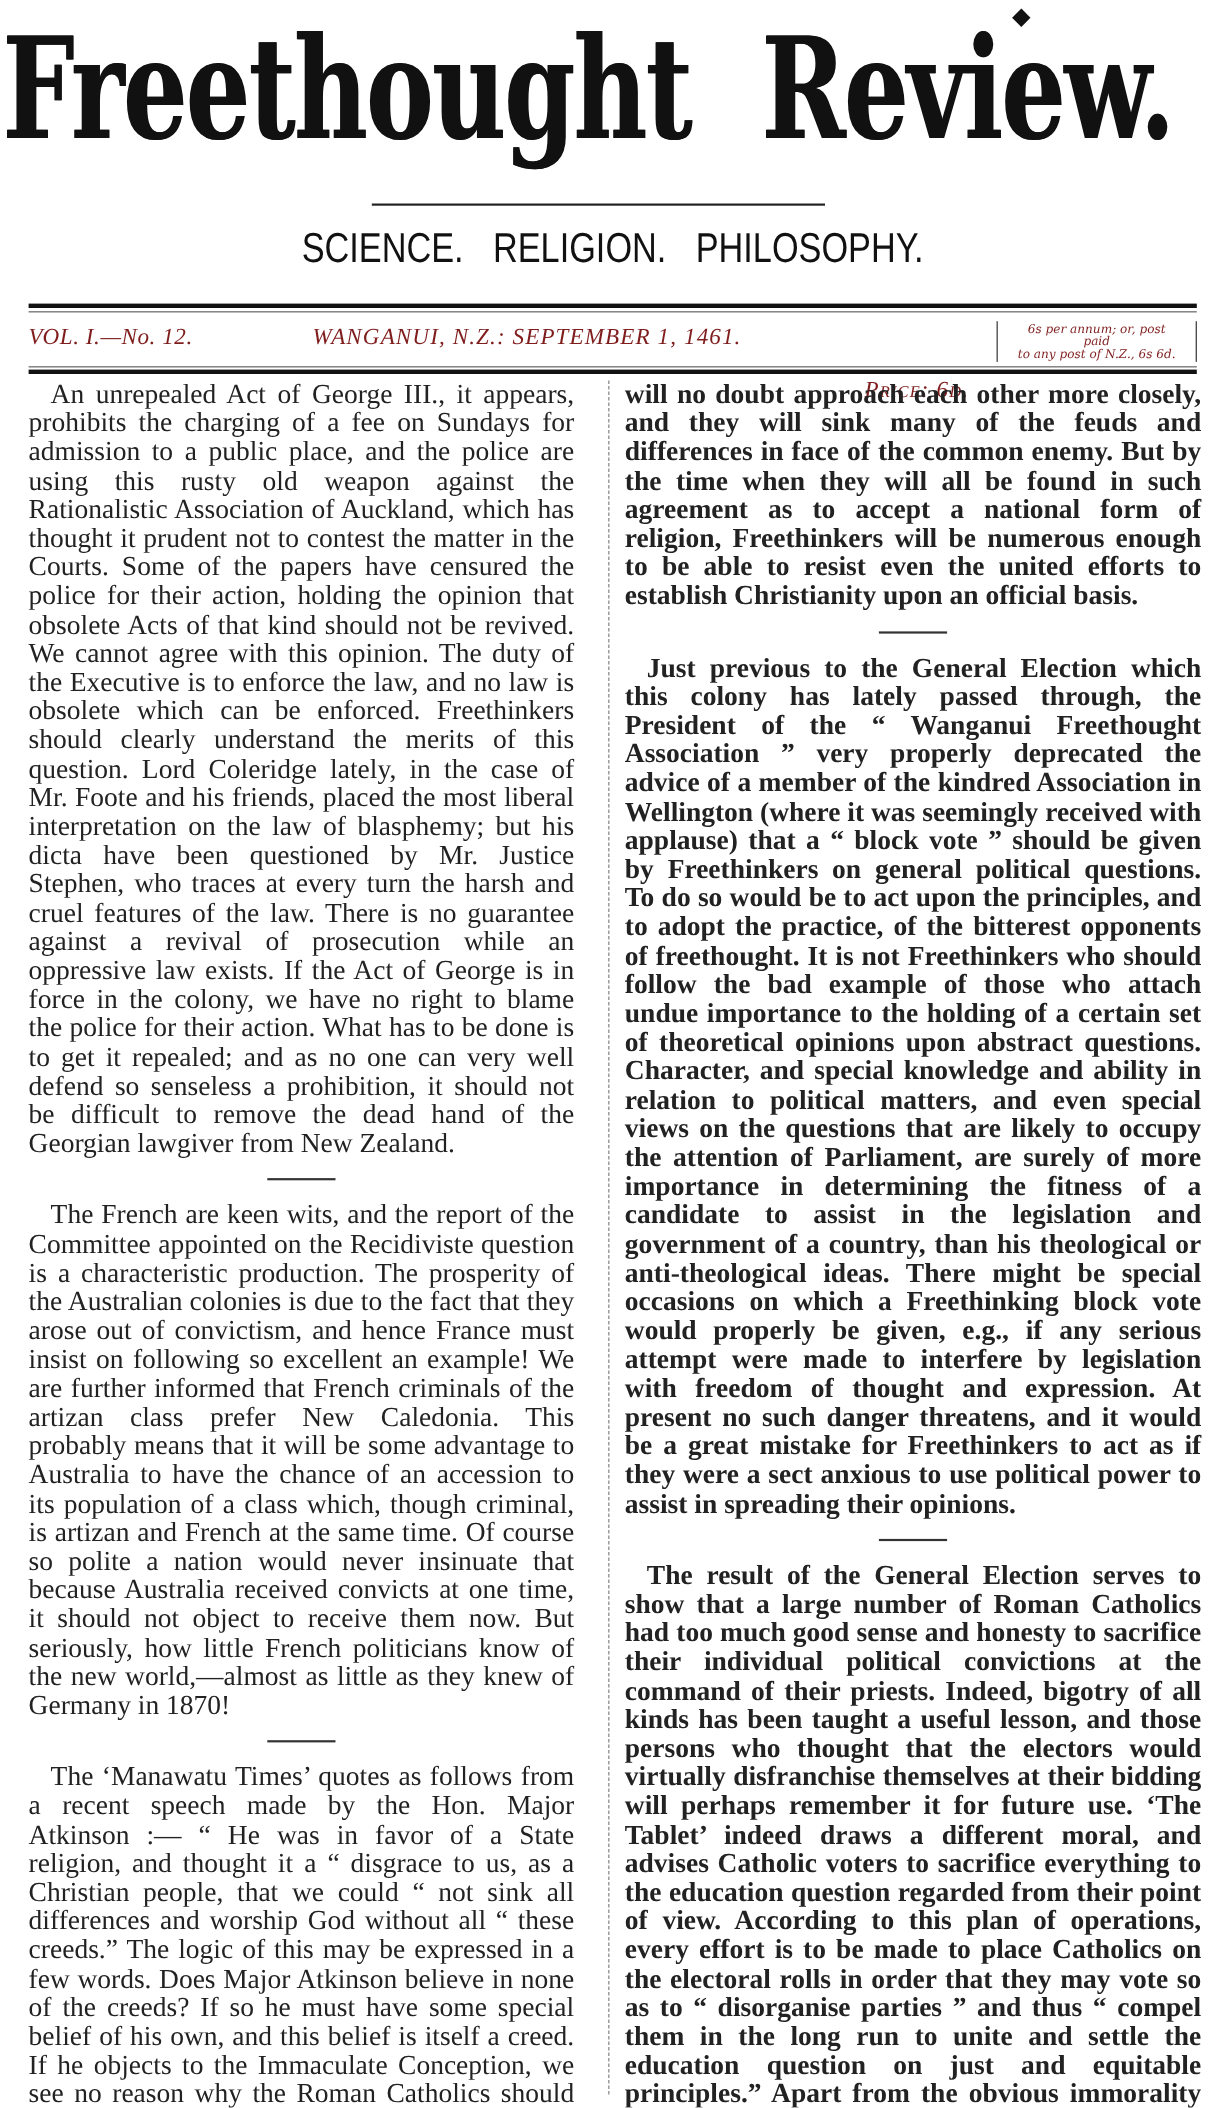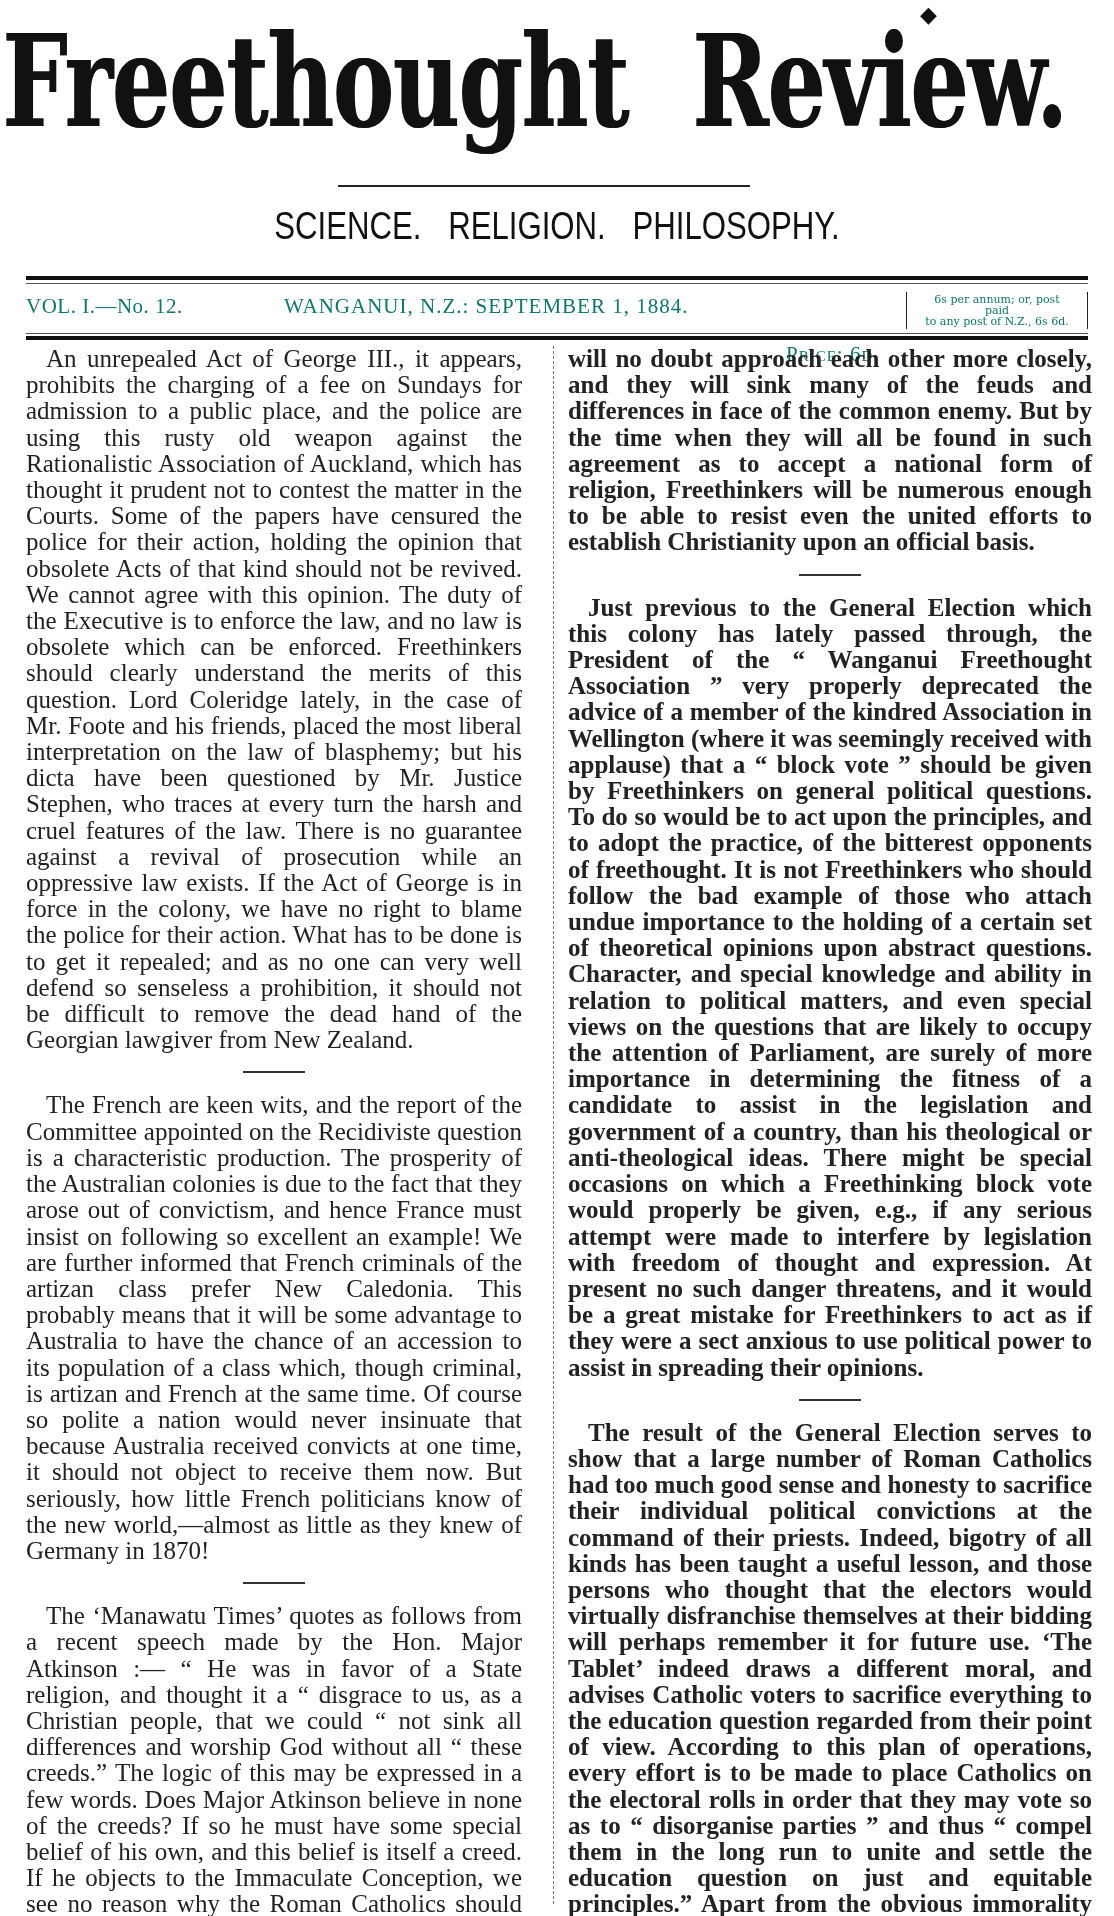--- a/index.html
+++ b/index.html
@@ -6,21 +6,21 @@
     body { width: 1114px; height: 1916px; overflow: hidden; position: relative; color: #1a1a1a; font-family: "Liberation Serif", "DejaVu Serif", serif; }
     .masthead { position: absolute; left: 0; top: 0; width: 951px; height: 180px; }
     .title-word { position: absolute; top: 6px; font-family: "DejaVu Serif", serif; font-weight: bold; font-size: 128px; line-height: 150px; letter-spacing: -2px; color: #111; transform: scaleX(0.72); transform-origin: left top; text-shadow: 1px 0 0 #111; }
     .title-w1 { left: 2px; }
     .title-w2 { left: 692px; }
     .title-ornament { position: absolute; color: #111; font-size: 22px; }
     .rule-short { position: absolute; left: 338px; top: 185px; width: 412px; height: 2px; background: #222; }
     .subtitle { position: absolute; left: 0; top: 205px; width: 1114px; text-align: center; font-family: "Liberation Sans", "DejaVu Sans", sans-serif; font-size: 38px; letter-spacing: 0px; color: #111; transform: scaleX(0.82); transform-origin: center top; word-spacing: 22px; }
     .rule-thick { position: absolute; left: 26px; width: 1062px; height: 4px; background: #111; }
     .rule-thin { position: absolute; left: 26px; width: 1062px; height: 1px; background: #555; }
-    .dateline { position: absolute; left: 26px; top: 294px; width: 1062px; height: 30px; font-size: 21px; color: #0f766e; }
+    .dateline { position: absolute; left: 26px; top: 294px; width: 1062px; height: 30px; font-size: 21px; color: #7f1d1d; font-style: italic; }
     .dl-vol { position: absolute; left: 0; top: 0; letter-spacing: 0.5px; }
     .dl-place { position: absolute; left: 258px; top: 0; letter-spacing: 1px; }
     .dl-price { position: absolute; left: 760px; top: 0; font-variant: small-caps; letter-spacing: 1px; margin-top: 48px; }
     .dl-bracket { position: absolute; left: 880px; top: -2px; font-size: 11px; line-height: 11px; border-left: 1px solid #222; border-right: 1px solid #222; padding: 2px 16px; text-align: center; font-family: "DejaVu Serif", serif; }
     .col { position: absolute; top: 346px; font-size: 25px; line-height: 26.2px; text-align: justify; color: #222; }
     .col-left { left: 26px; width: 496px; }
     .col-right { left: 568px; width: 524px; font-weight: bold; }
     .col p { margin: 0; text-indent: 20px; hyphens: manual; }
     .col p.cont { text-indent: 0; }
     .sep { width: 62px; height: 2px; background: #333; margin: 18px auto 19px auto; }
@@ -35,21 +35,21 @@
   <span class="title-ornament" style="left:920px;top:2px;">◆</span>
   <div class="rule-short"></div>
   <div class="subtitle">SCIENCE.   RELIGION.   PHILOSOPHY.</div>
 </header>
 
 <div class="rule-thick" style="top:276px;"></div>
 <div class="rule-thin" style="top:283px;"></div>
 
 <div class="dateline">
   <span class="dl-vol">VOL. I.—No. 12.</span>
-  <span class="dl-place">WANGANUI, N.Z.: SEPTEMBER 1, 1884.</span>
+  <span class="dl-place">WANGANUI, N.Z.: SEPTEMBER 1, 1461.</span>
   <span class="dl-price">Price: 6d.</span>
   <span class="dl-bracket">
     <span style="display:block">6s per annum; or, post paid</span>
     <span style="display:block">to any post of N.Z., 6s 6d.</span>
   </span>
 </div>
 
 <div class="rule-thin" style="top:333px;"></div>
 <div class="rule-thick" style="top:336px;"></div>
 

